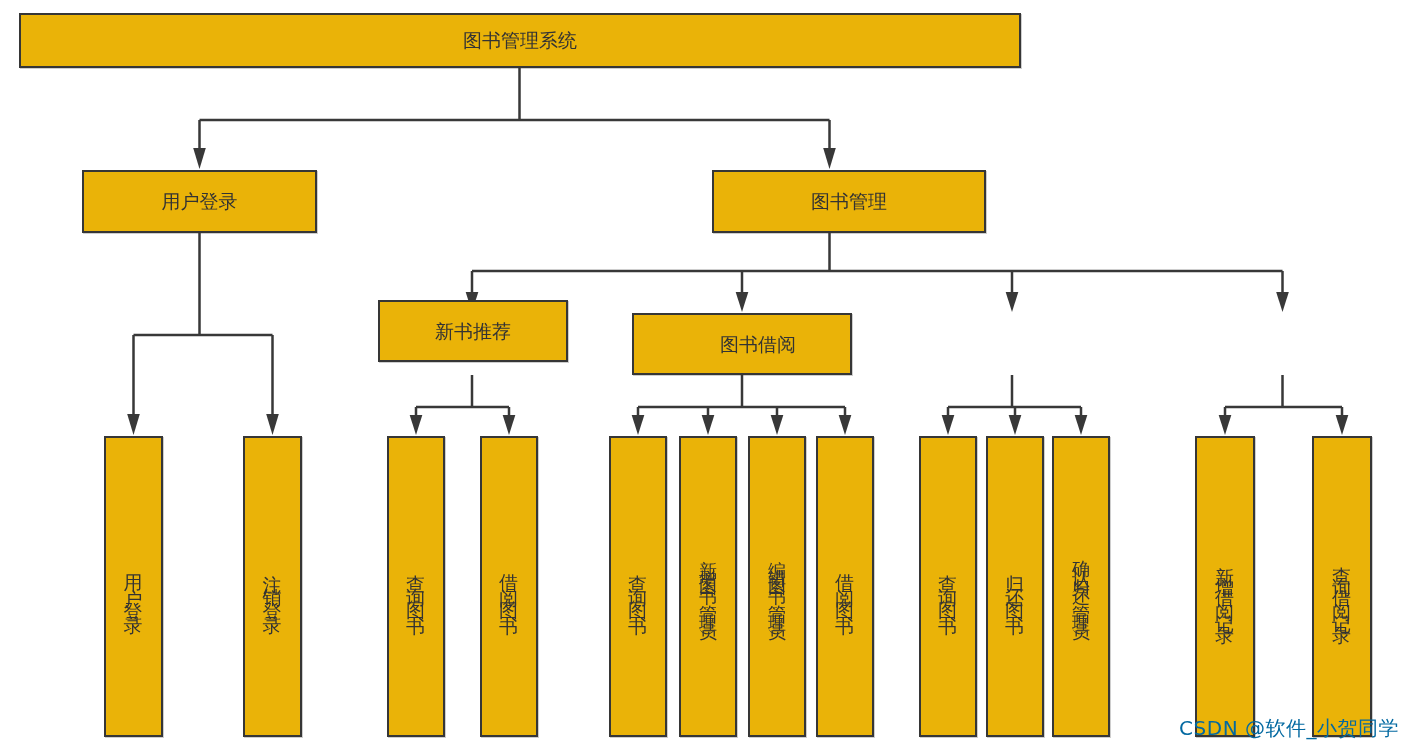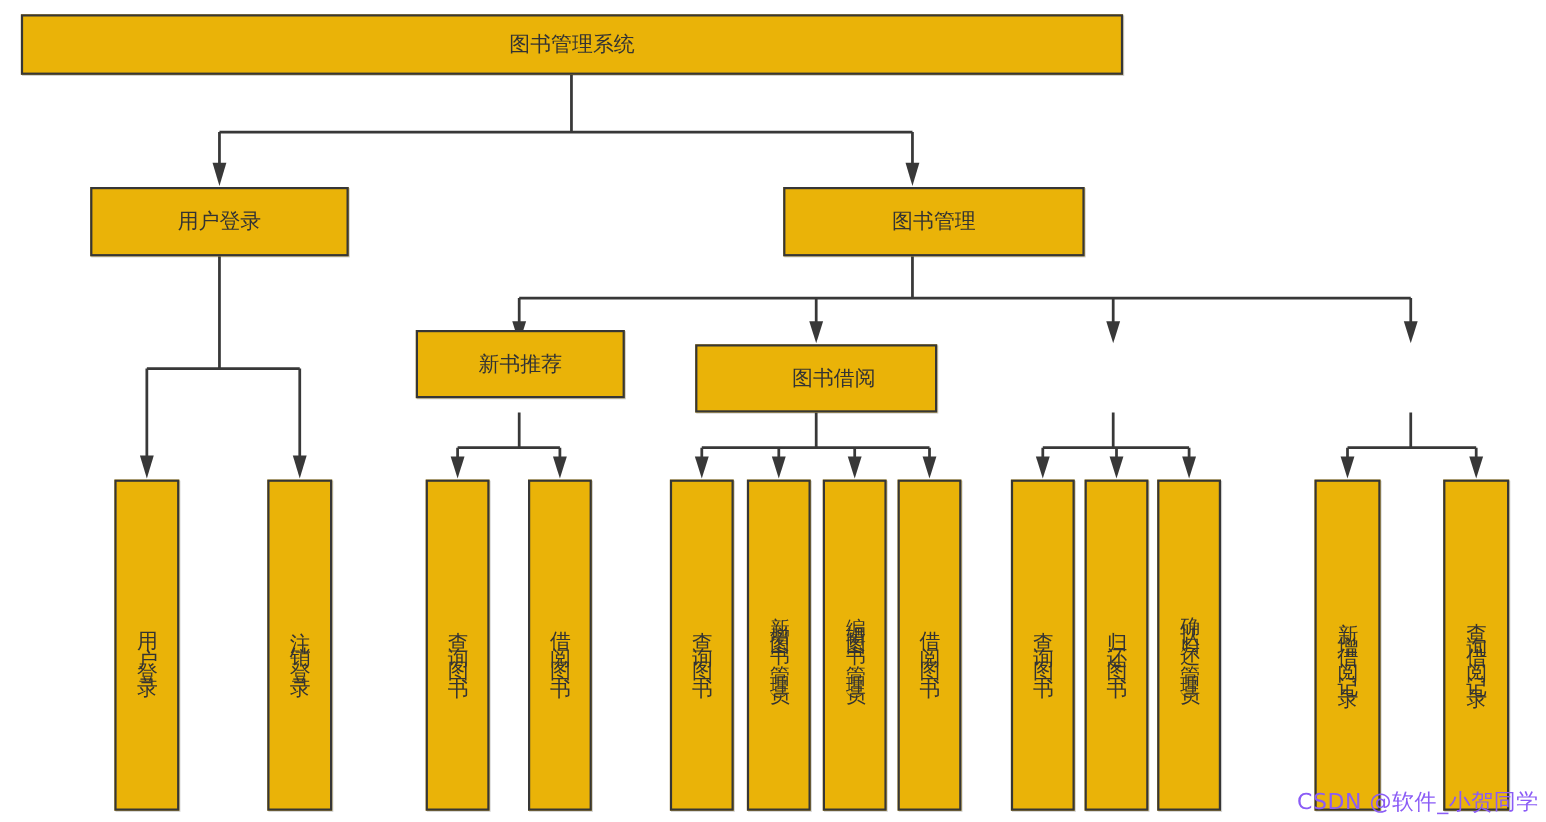--- a/index.html
+++ b/index.html
@@ -56,21 +56,21 @@
     color: #333333;
     white-space: nowrap;
   }
   .vtext.mid  { letter-spacing: 12px; }
   .vtext.long { letter-spacing: 9px; font-size: 18px; }
   .watermark {
     position: absolute;
     right: 6px;
     bottom: 5px;
     font-size: 20px;
-    color: #8b5cf6;
+    color: #0369a1;
     z-index: 5;
     letter-spacing: 0.5px;
   }
 </style>
 </head>
 <body>
 
 <div class="stage">
 
   <svg class="connectors" viewBox="0 0 1405 747">

